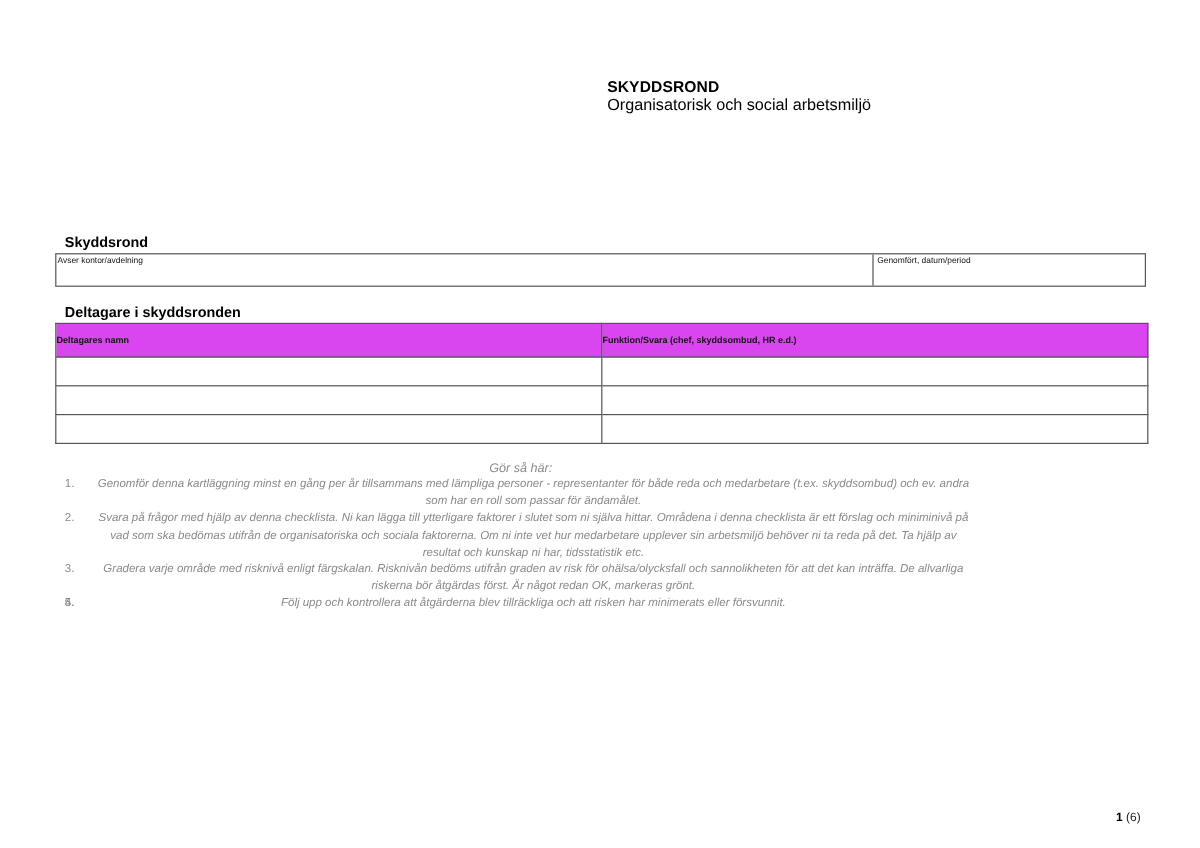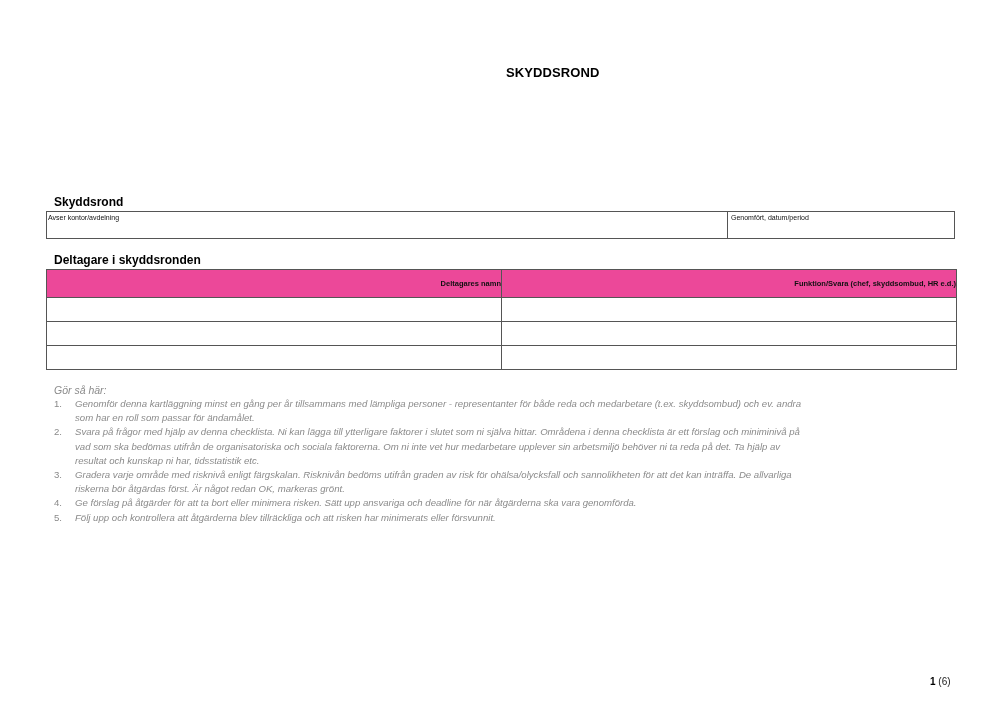--- a/index.html
+++ b/index.html
@@ -71,39 +71,40 @@
       width: 910px;
       border-collapse: collapse;
       table-layout: fixed;
     }
     table.participants th,
     table.participants td {
       border: 1.3px solid #555;
       padding: 0;
     }
     table.participants th {
-      background: #ec4899;
+      background: #d946ef;
       font-size: 7.5px;
       font-weight: bold;
       height: 27px;
-      text-align: right;
+      text-align: left;
       color: #111;
     }
     table.participants td {
       height: 23px;
     }
     .instructions {
       position: absolute;
       left: 54px;
       top: 383px;
       width: 760px;
       color: #8a8a8a;
       font-style: italic;
       font-size: 9.6px;
       line-height: 14.2px;
+      text-align: center;
     }
     .instructions-title {
       font-size: 10.5px;
       font-weight: normal;
       font-style: italic;
       margin-bottom: 0px;
       line-height: 14px;
     }
     .instructions ol {
       list-style: none;
@@ -133,20 +134,21 @@
     }
     .page-number .total {
       color: #222;
     }
   </style>
 </head>
 <body>
 
 <div class="doc-header">
   <div class="doc-title">SKYDDSROND</div>
+  <div class="doc-subtitle">Organisatorisk och social arbetsmiljö</div>
 </div>
 
 <div class="section-heading" style="top:195px;">Skyddsrond</div>
 
 <div class="form-box">
   <div class="form-field office">
     <span>Avser kontor/avdelning</span>
   </div>
   <div class="form-field date">
     <span>Genomfört, datum/period</span>
@@ -192,21 +194,20 @@
     <li>
       <span class="num">2.</span>
       <span>Svara på frågor med hjälp av denna checklista. Ni kan lägga till ytterligare faktorer i slutet som ni själva hittar. Områdena i denna checklista är ett förslag och miniminivå på vad som ska bedömas utifrån de organisatoriska och sociala faktorerna. Om ni inte vet hur medarbetare upplever sin arbetsmiljö behöver ni ta reda på det. Ta hjälp av resultat och kunskap ni har, tidsstatistik etc.</span>
     </li>
     <li>
       <span class="num">3.</span>
       <span>Gradera varje område med risknivå enligt färgskalan. Risknivån bedöms utifrån graden av risk för ohälsa/olycksfall och sannolikheten för att det kan inträffa. De allvarliga riskerna bör åtgärdas först. Är något redan OK, markeras grönt.</span>
     </li>
     <li>
       <span class="num">4.</span>
-      <span>Ge förslag på åtgärder för att ta bort eller minimera risken. Sätt upp ansvariga och deadline för när åtgärderna ska vara genomförda.</span>
     </li>
     <li>
       <span class="num">5.</span>
       <span>Följ upp och kontrollera att åtgärderna blev tillräckliga och att risken har minimerats eller försvunnit.</span>
     </li>
   </ol>
 </div>
 
 <div class="page-number">
   <span class="current">1</span>

